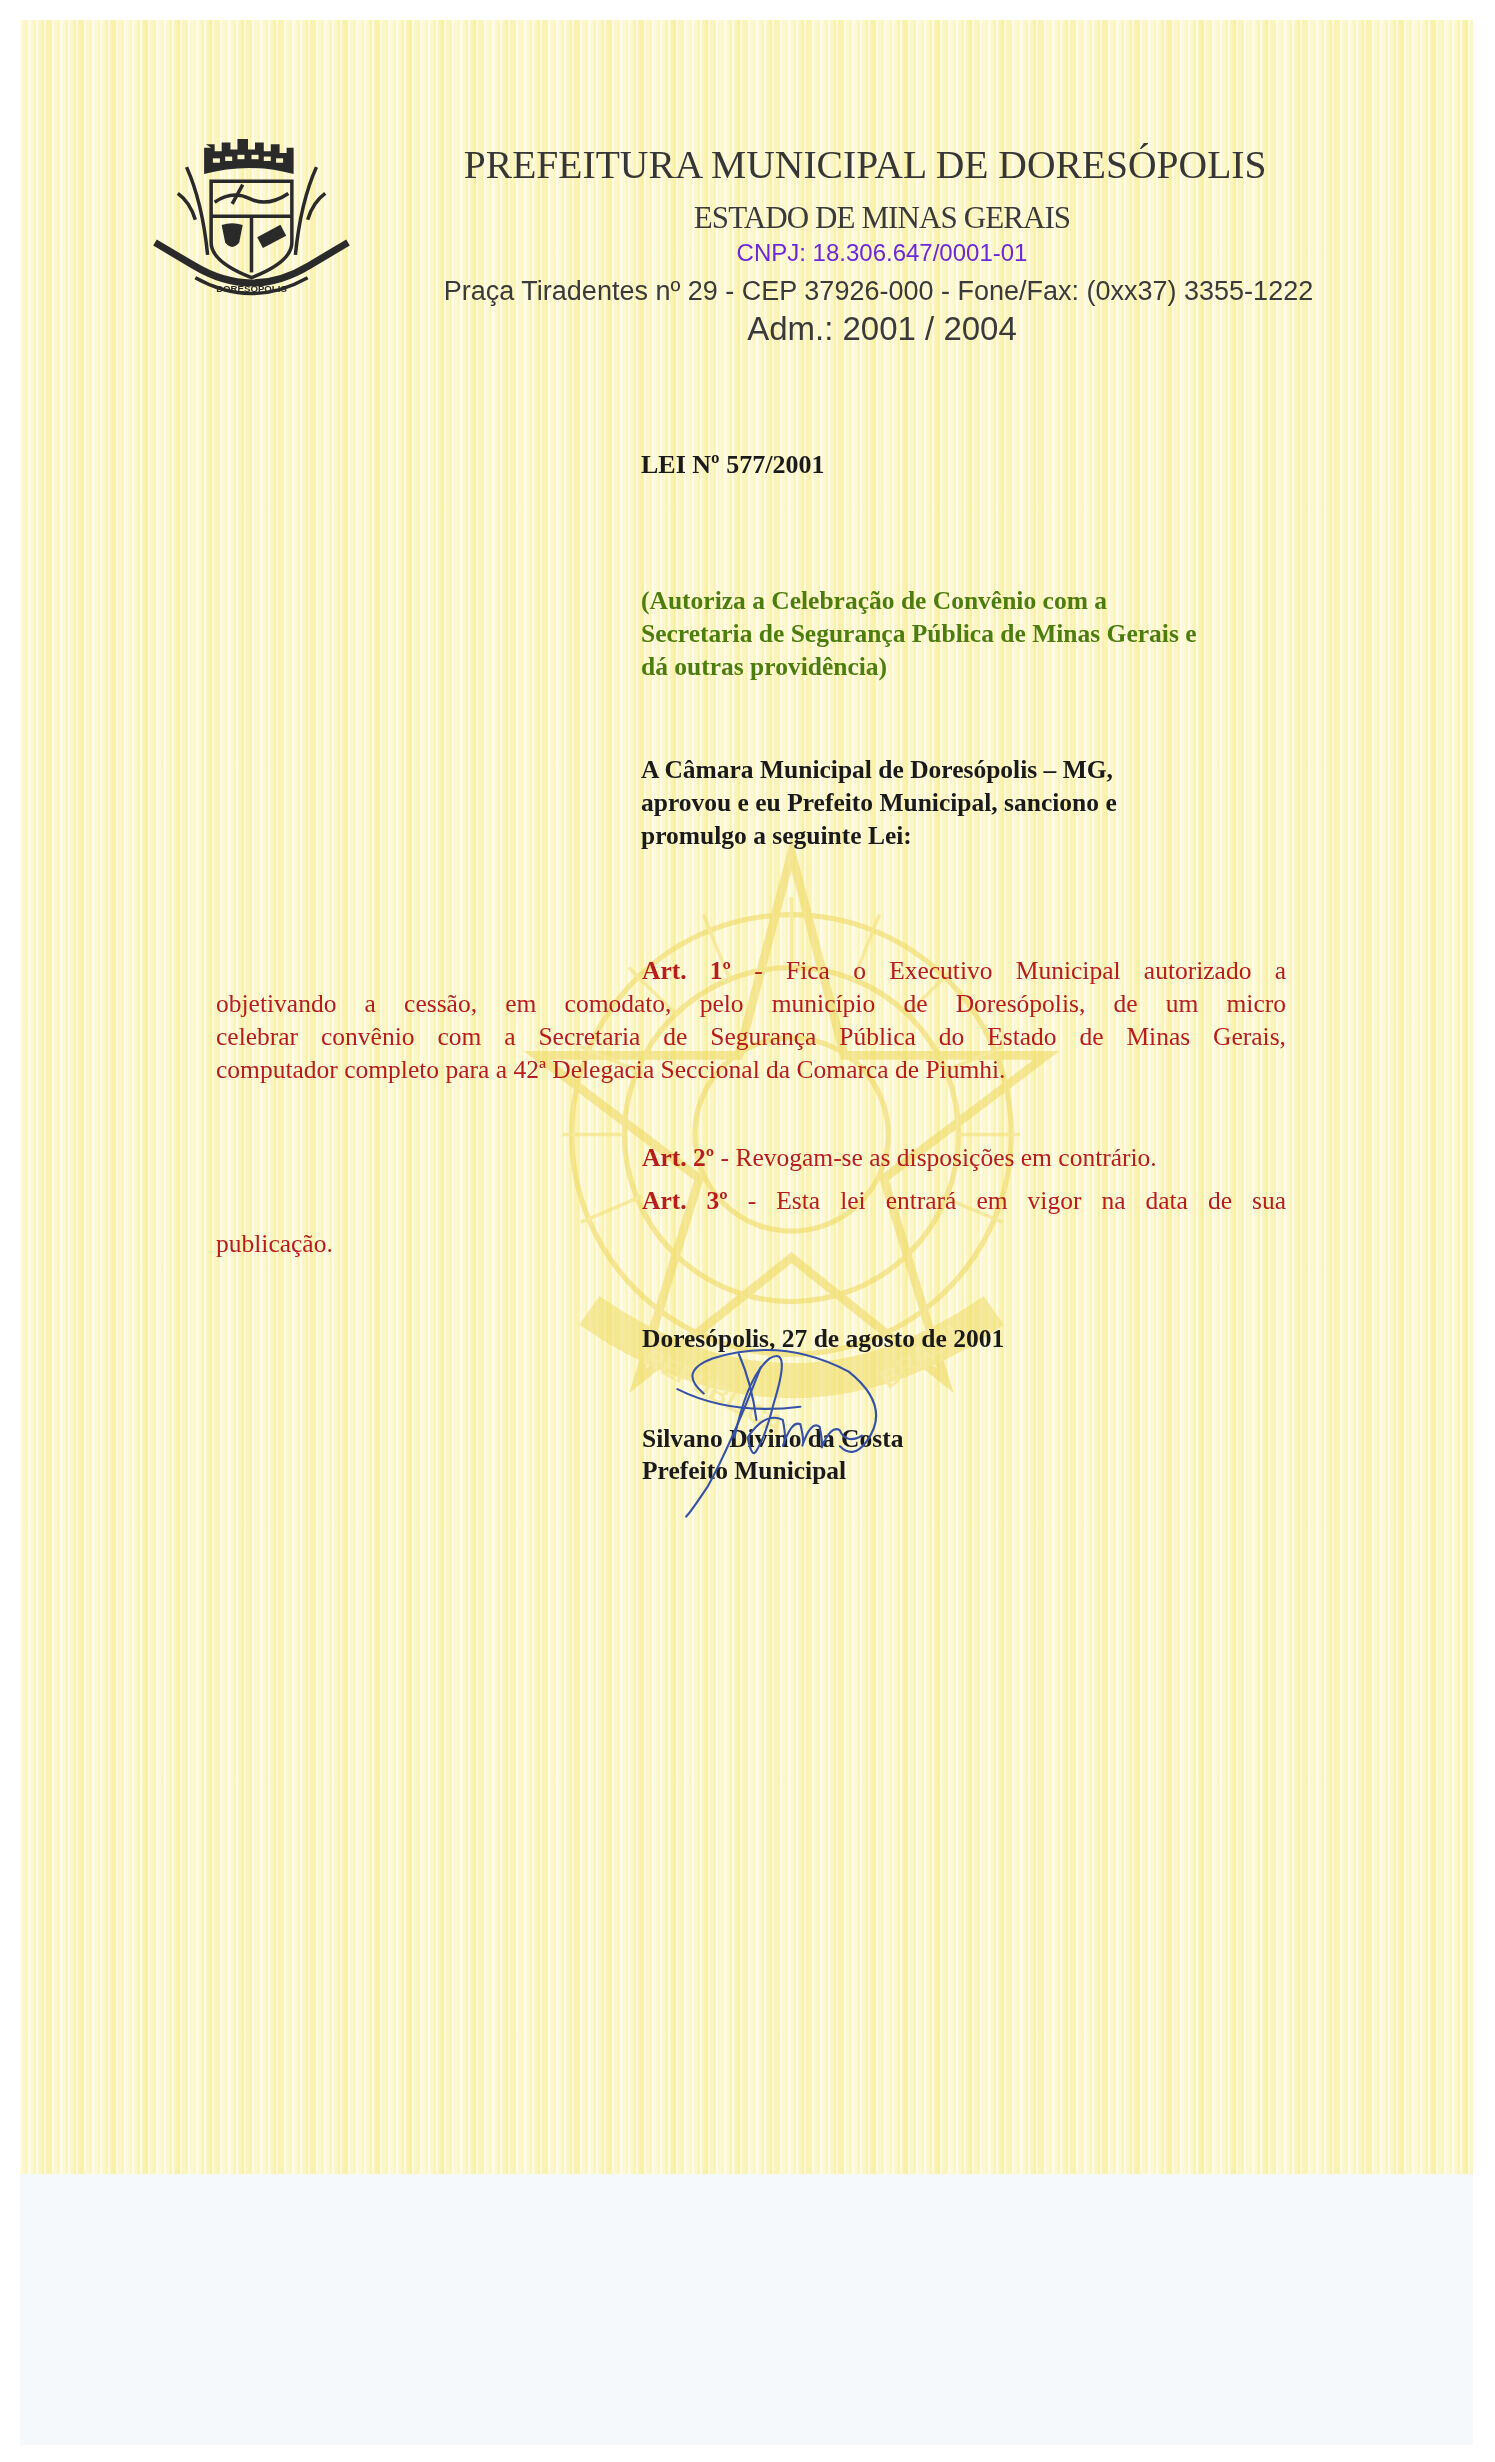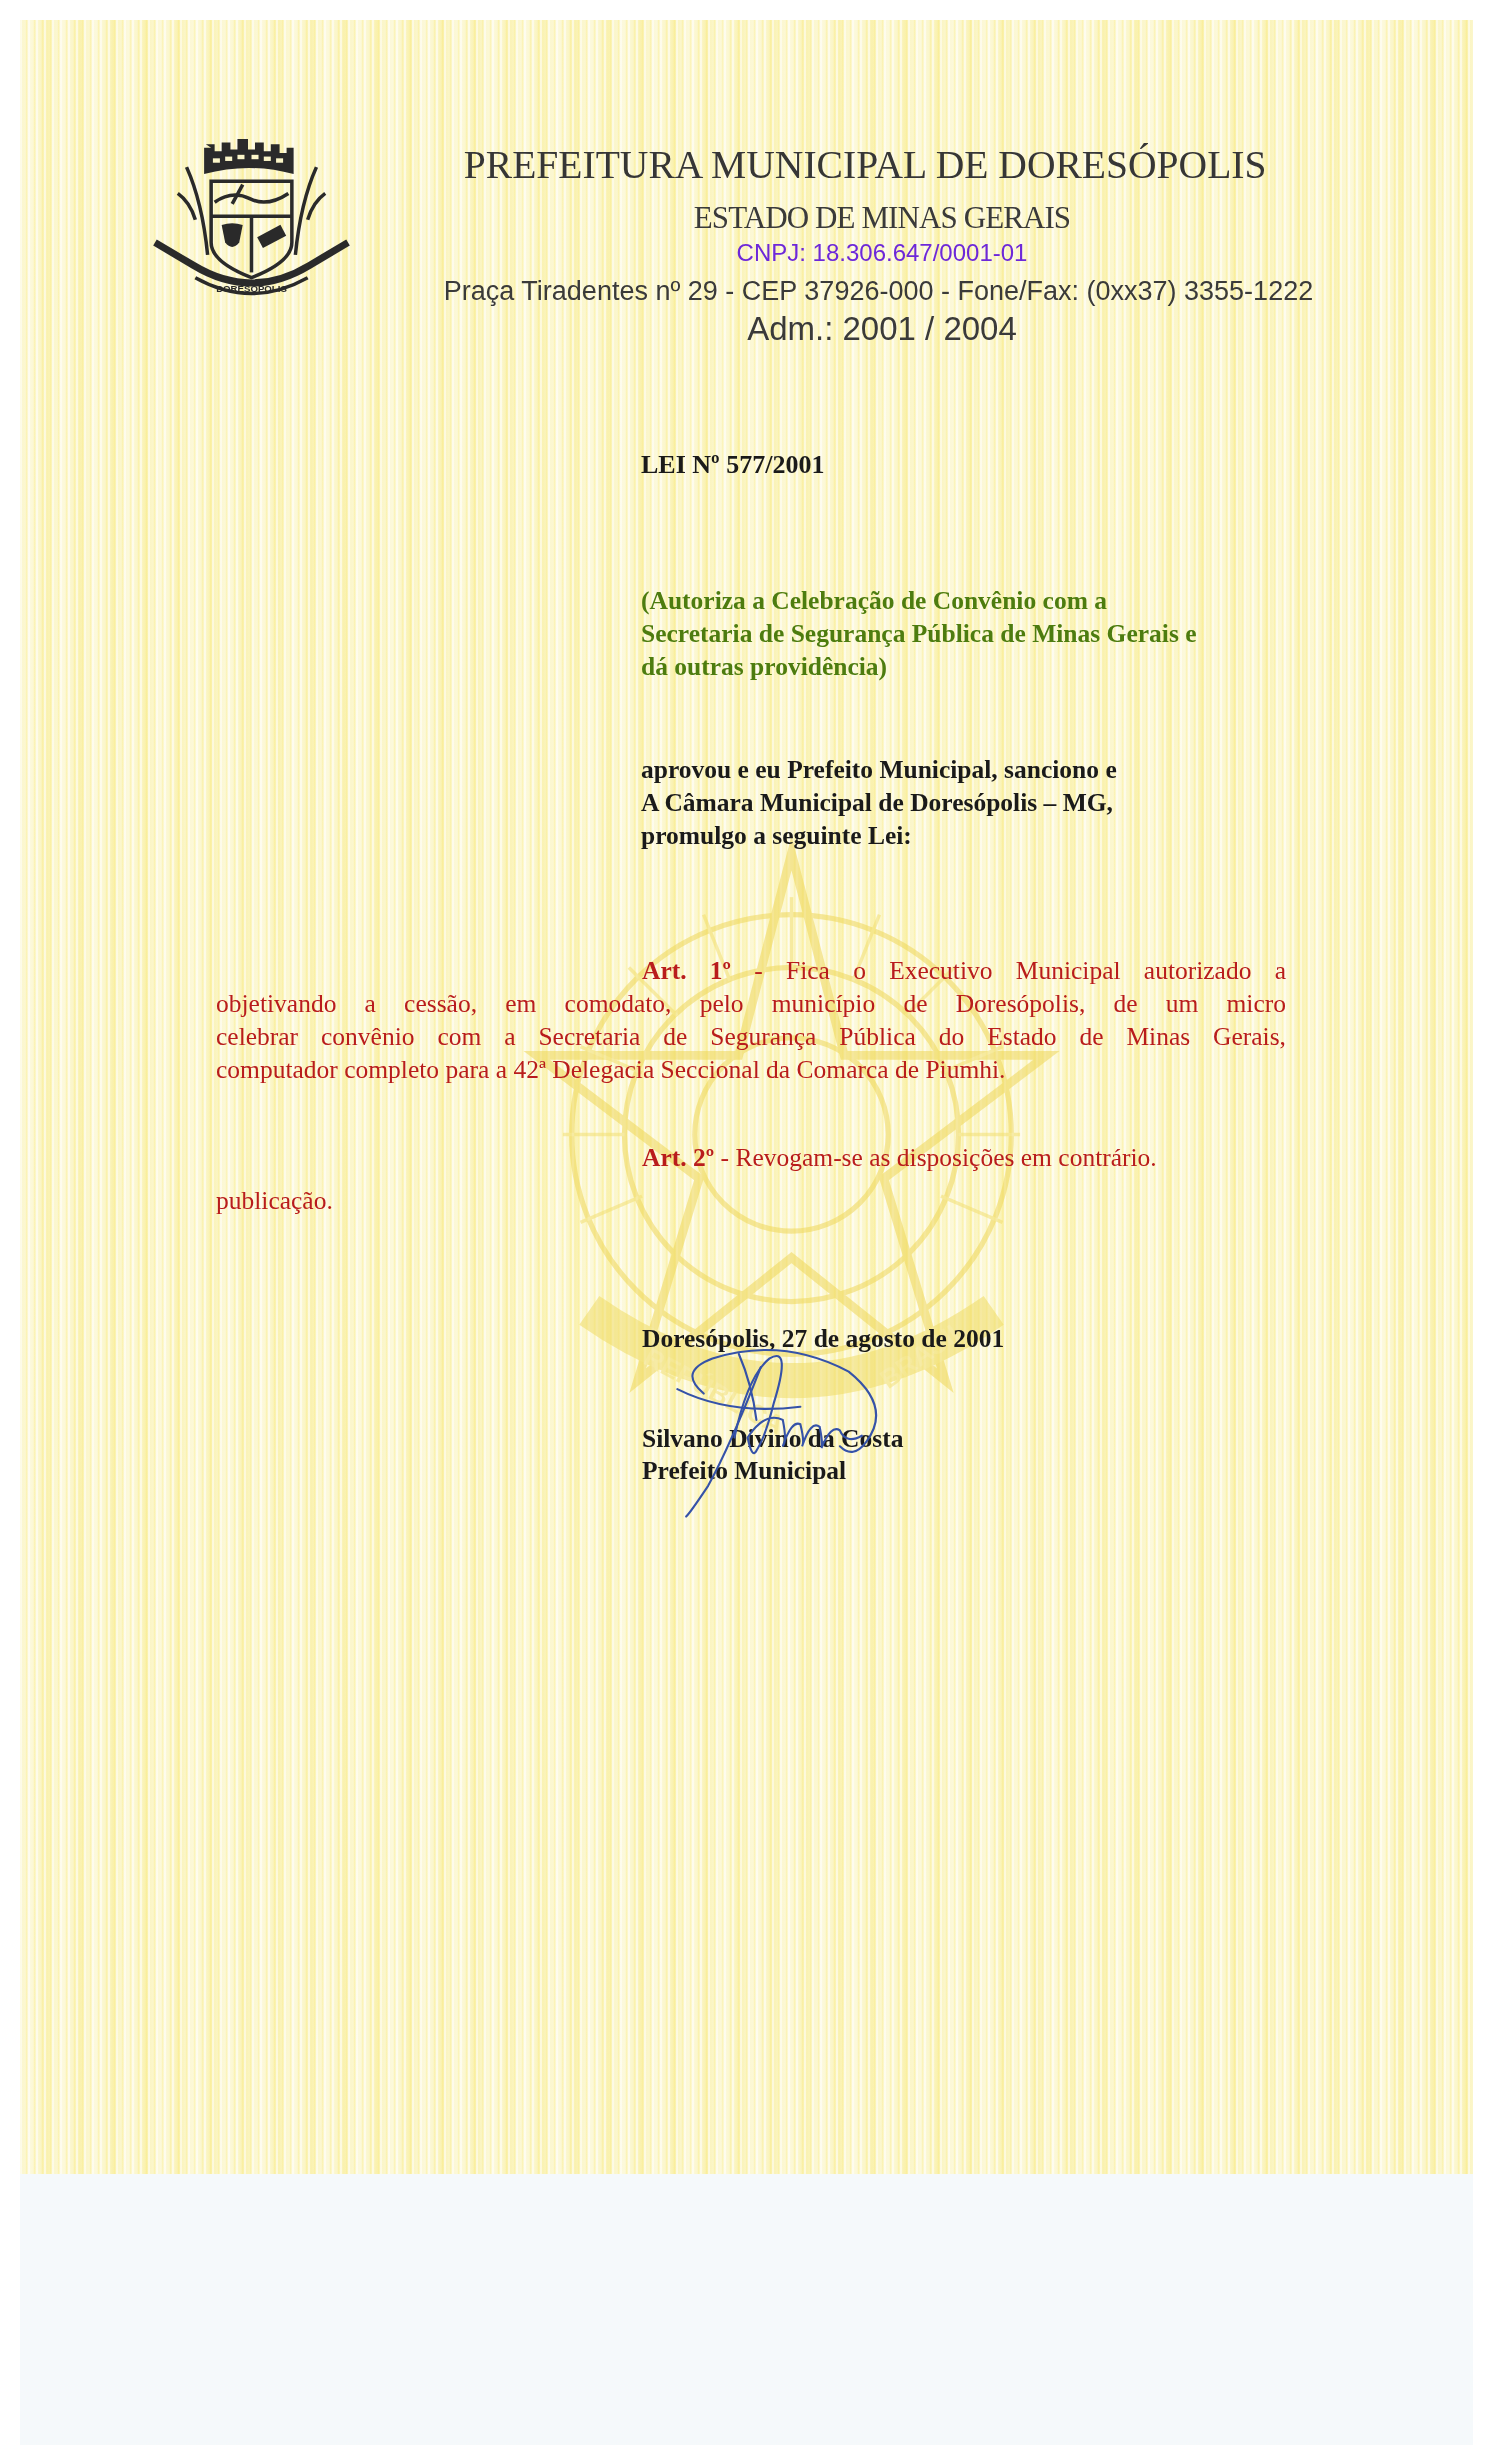--- a/index.html
+++ b/index.html
@@ -134,37 +134,38 @@
 
 <div class="abs law-number">LEI Nº 577/2001</div>
 
 <div class="abs summary">
   <div> (Autoriza a Celebração de Convênio com a</div>
   <div>Secretaria de Segurança Pública de Minas Gerais e</div>
   <div>dá outras providência)</div>
 </div>
 
 <div class="abs enact">
+  <div>A Câmara Municipal de Doresópolis – MG,</div>
   <div>aprovou e eu Prefeito Municipal, sanciono e</div>
-  <div>A Câmara Municipal de Doresópolis – MG,</div>
   <div>promulgo a seguinte Lei:</div>
 </div>
 
 <div class="article art1">
   <span class="line indent"><span class="art-label">Art. 1º</span><span> - Fica o Executivo Municipal autorizado a</span></span>
   <span class="line">objetivando a cessão, em comodato, pelo município de Doresópolis, de um micro</span>
   <span class="line">celebrar convênio com a Secretaria de Segurança Pública do Estado de Minas Gerais,</span>
   <span class="line last">computador completo para a 42ª Delegacia Seccional da Comarca de Piumhi.</span>
 </div>
 
 <div class="article art2">
   <span class="line indent last"><span class="art-label">Art. 2º</span><span> - Revogam-se as disposições em contrário.</span></span>
 </div>
 
 <div class="article art3">
+  <span class="line indent first"><span class="art-label">Art. 3º</span><span> - Esta lei entrará em vigor na data de sua</span></span>
   <span class="line last">publicação.</span>
 </div>
 
 <div class="abs date">Doresópolis, 27 de agosto de 2001</div>
 <div class="abs signer-name">Silvano Divino da Costa</div>
 <div class="abs signer-role">Prefeito Municipal</div>
 
 <svg class="signature" viewBox="0 0 280 215">
   <g fill="none" stroke="#3552a8" stroke-width="2.4" stroke-linecap="round">
     <path d="M60 70 Q30 45 70 30 Q150 5 225 45 Q275 85 245 125 Q230 145 215 130"></path>

